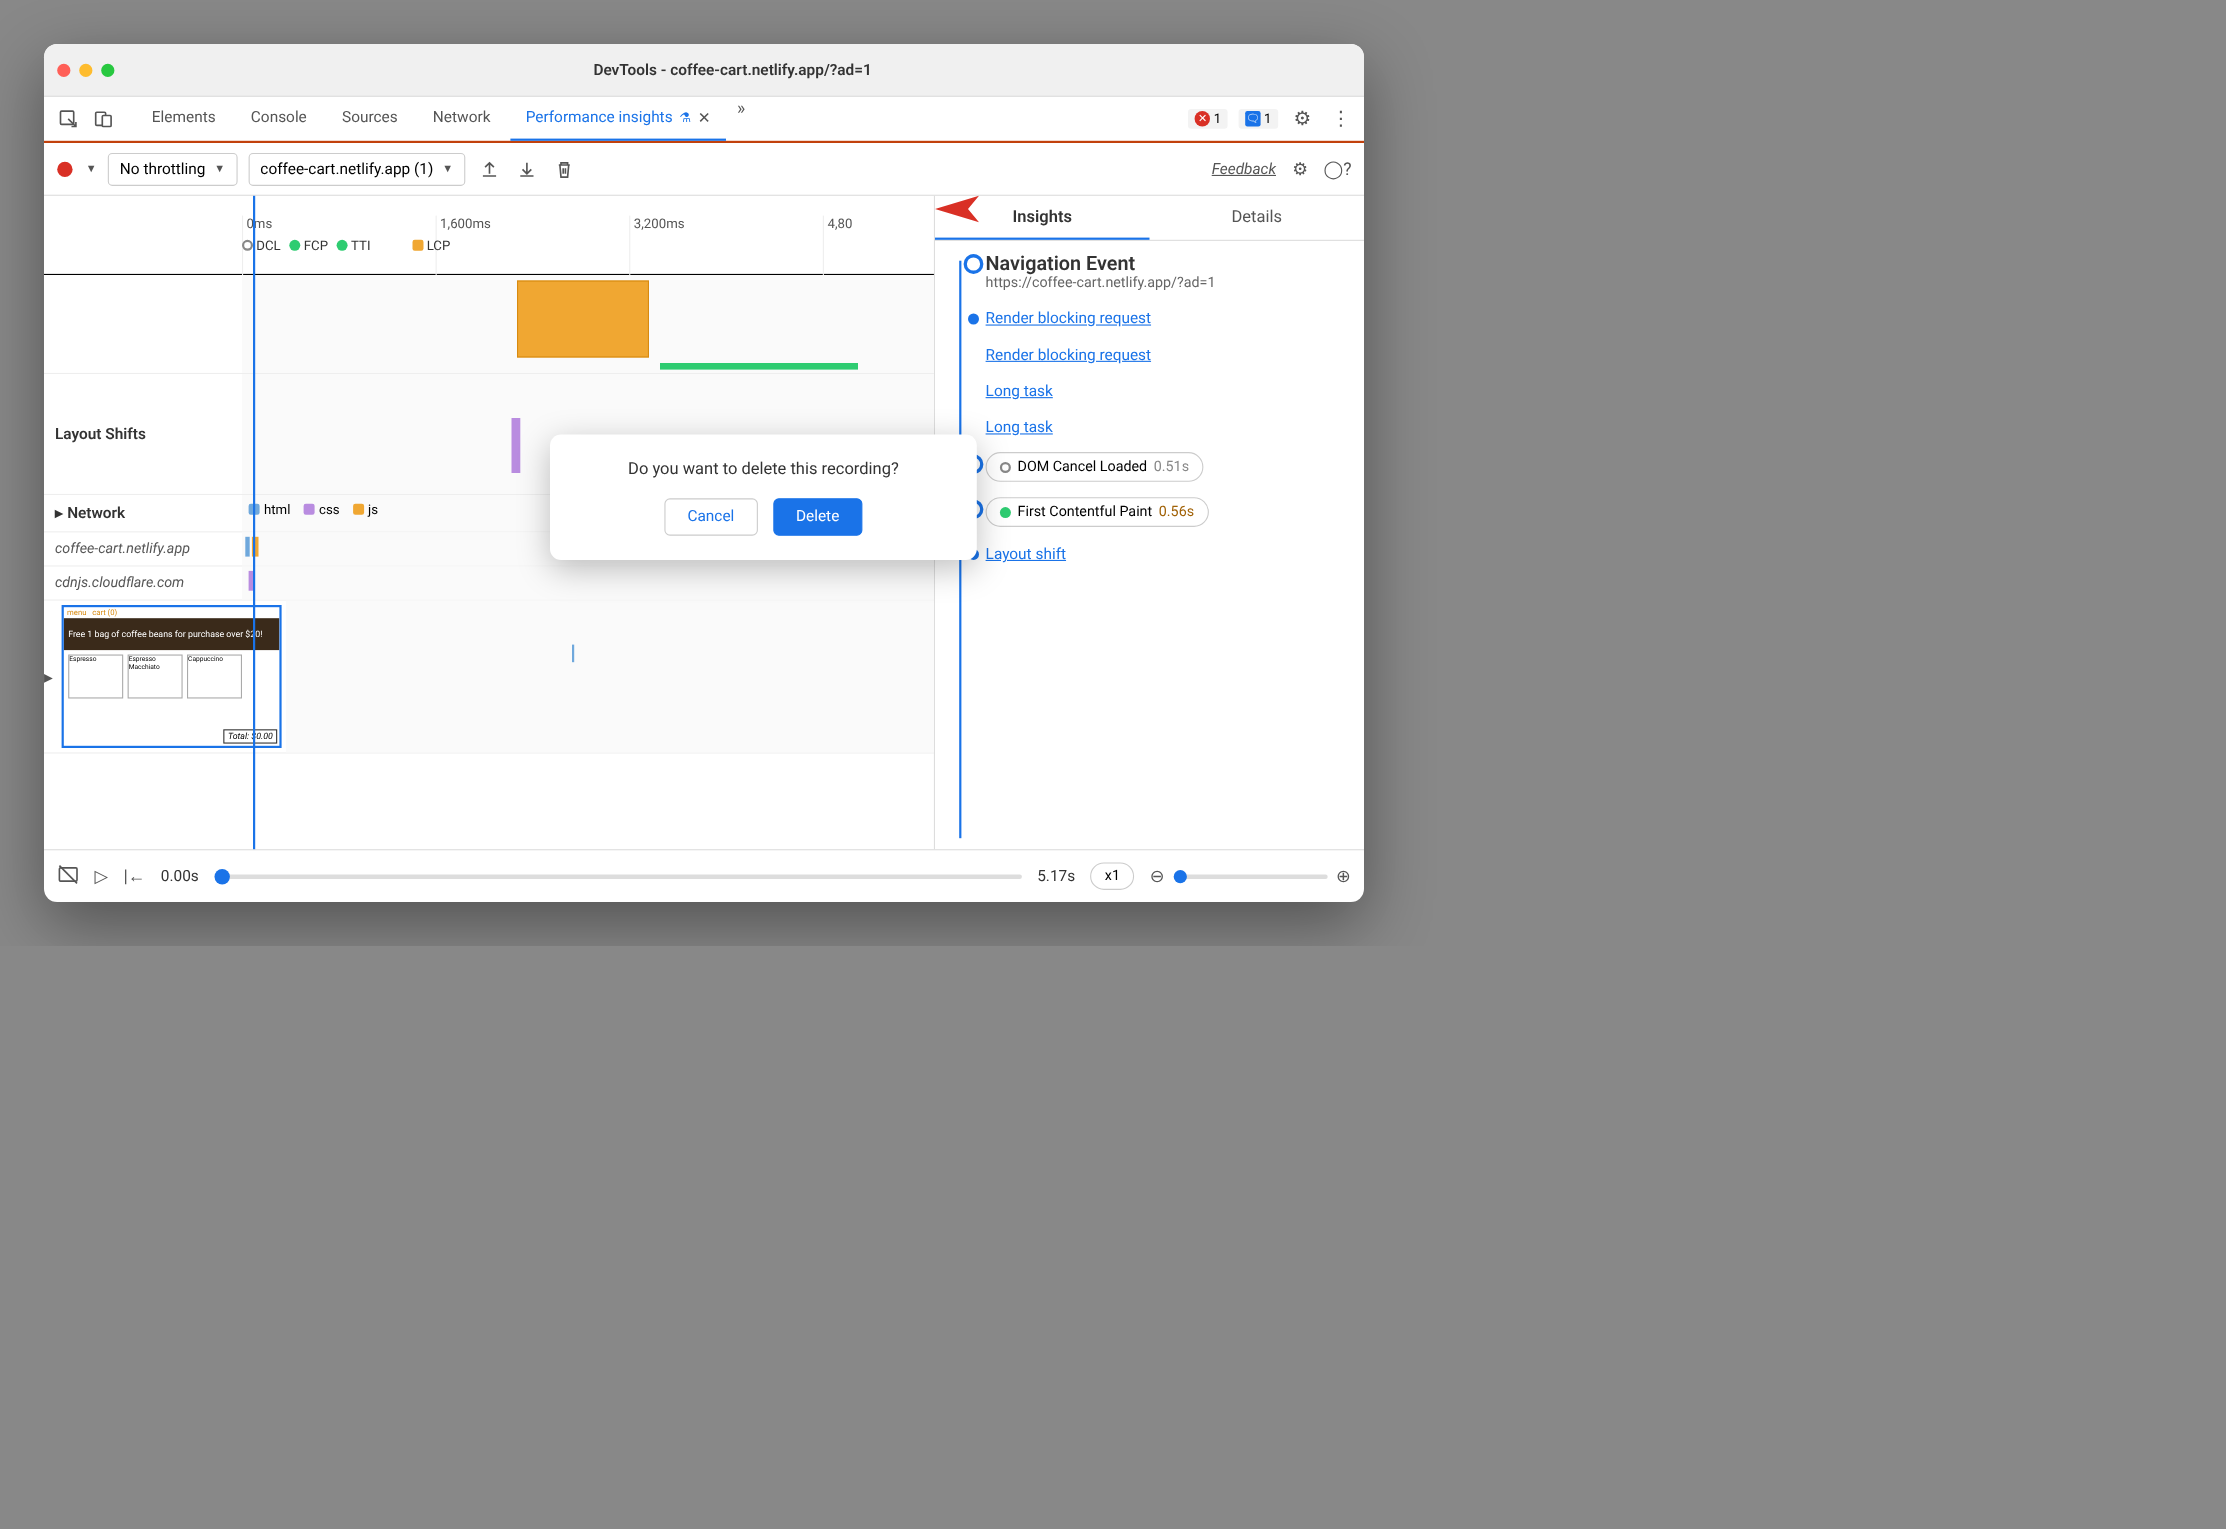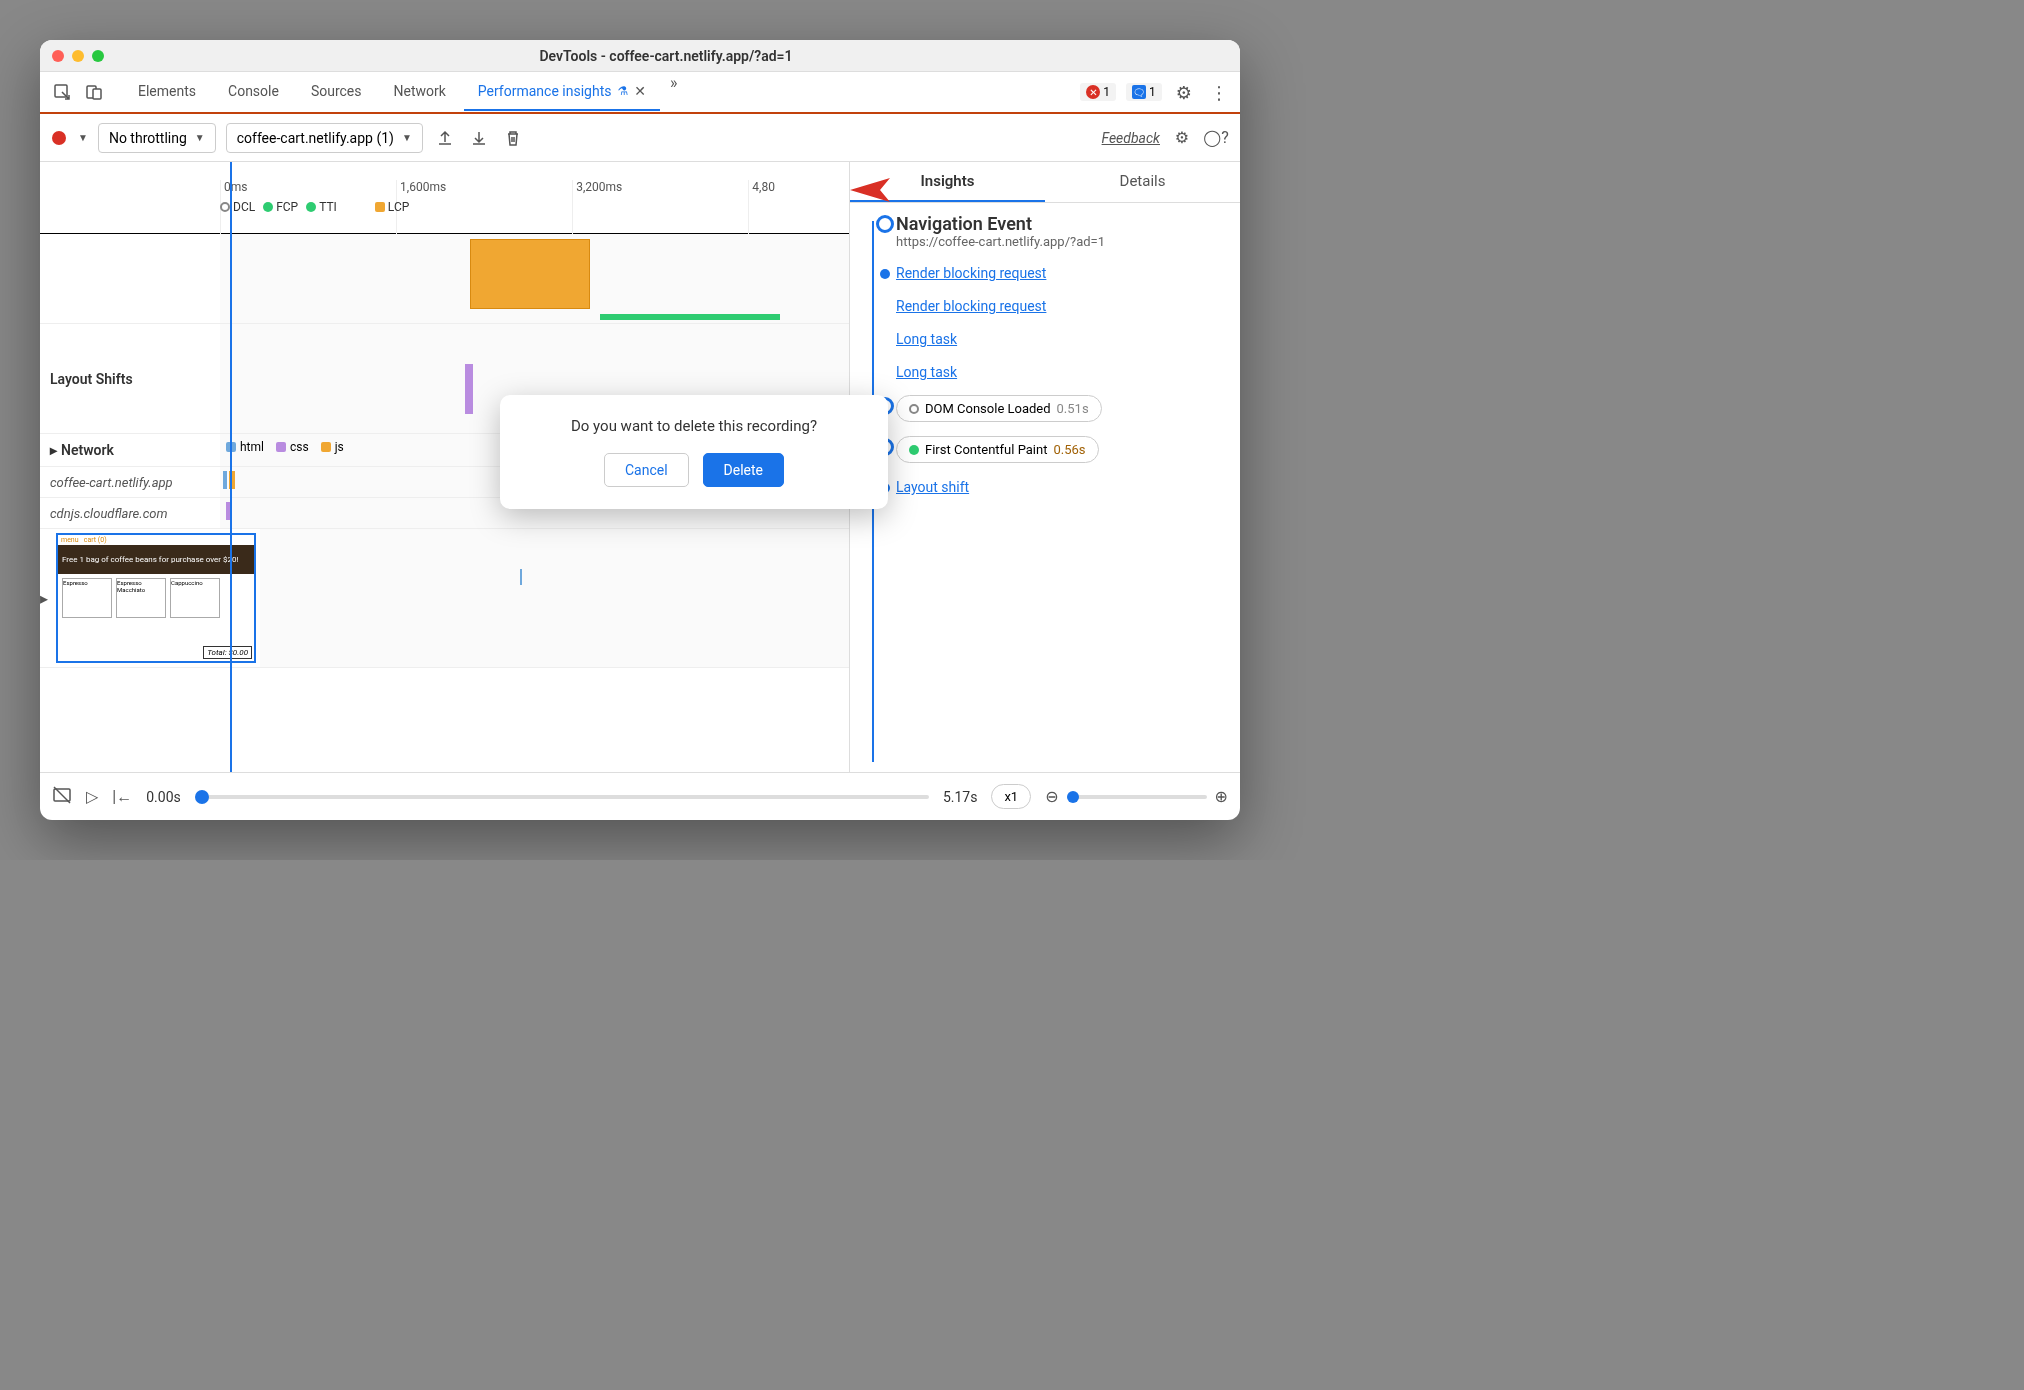--- a/index.html
+++ b/index.html
@@ -1,18 +1,18 @@
 <!DOCTYPE html>
 <html><head>
 <meta charset="utf-8">
 <style>
 * { margin: 0; padding: 0; box-sizing: border-box; font-family: -apple-system, BlinkMacSystemFont, "Segoe UI", Roboto, sans-serif; }
 body { background: #888; padding: 40px; }
 .window { background: #fff; border-radius: 12px; box-shadow: 0 20px 60px rgba(0,0,0,0.4); width: 1200px; height: 780px; overflow: hidden; display: flex; flex-direction: column; position: relative; }
-.titlebar { height: 32px; background: #f0f0f0; display: flex; align-items: center; padding: 0 12px; border-bottom: 1px solid #ddd; }
+.titlebar { height: 48px; background: #f0f0f0; display: flex; align-items: center; padding: 0 12px; border-bottom: 1px solid #ddd; }
 .traffic-lights { display: flex; gap: 8px; }
 .tl { width: 12px; height: 12px; border-radius: 50%; }
 .tl.red { background: #ff5f57; }
 .tl.yellow { background: #febc2e; }
 .tl.green { background: #28c840; }
 .title { flex: 1; text-align: center; font-size: 14px; font-weight: 600; color: #333; }
 .tabbar { height: 42px; display: flex; align-items: center; border-bottom: 2px solid #c2410c; padding: 0 8px; gap: 4px; }
 .tabbar .icon-btn { width: 28px; height: 28px; display: flex; align-items: center; justify-content: center; color: #555; cursor: pointer; }
 .tabs { display: flex; gap: 4px; margin-left: 12px; flex: 1; }
 .tab { padding: 10px 14px; font-size: 14px; color: #555; cursor: pointer; border-bottom: 2px solid transparent; display: flex; align-items: center; gap: 6px; }
@@ -310,21 +310,21 @@
           <a>Long task</a>
         </div>
         <div class="ins-item">
           <a>Long task</a>
         </div>
 
         <div class="ins-item">
           <div class="node"></div>
           <span class="pill">
             <span class="ring-g"></span>
-            <span>DOM Console Loaded</span>
+            <span>DOM Cancel Loaded</span>
             <span class="tm">0.51s</span>
           </span>
         </div>
 
         <div class="ins-item">
           <div class="node"></div>
           <span class="pill">
             <span class="dot-g"></span>
             <span>First Contentful Paint</span>
             <span class="tm g">0.56s</span>

